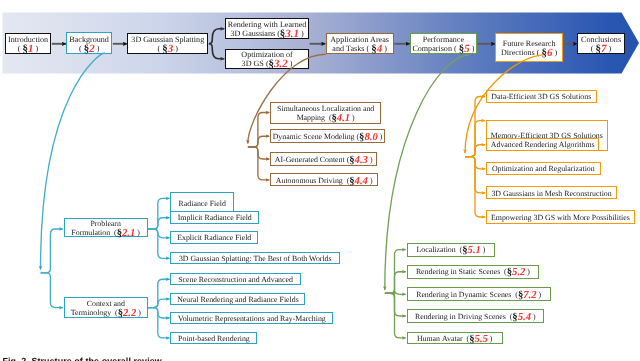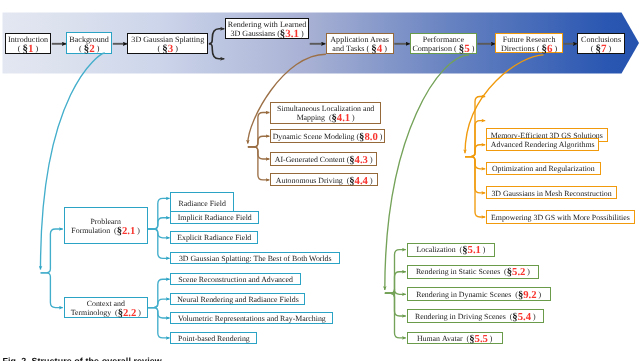--- a/index.html
+++ b/index.html
@@ -2,21 +2,21 @@
 <html><head>
 <meta charset="utf-8">
 <title>Structure of the overall review</title>
 <style>
   html,body{margin:0;padding:0;background:#ffffff;-webkit-font-smoothing:antialiased;text-rendering:geometricPrecision;}
   body{width:640px;height:361px;overflow:hidden;font-family:"Liberation Serif",serif;}
   #root{position:relative;width:640px;height:361px;transform:translateZ(0);}
   .box{position:absolute;box-sizing:border-box;background:#ffffff;display:flex;-webkit-font-smoothing:antialiased;
        align-items:center;justify-content:center;text-align:center;line-height:1.12;color:#1a1a1a;}
   .sg{font-weight:700;font-size:1.36em;line-height:0.7;vertical-align:-0.06em;}
-  .sec{color:#f8352f;font-weight:700;font-size:1.36em;line-height:0.7;vertical-align:-0.06em;}
+  .sec{color:#f8352f;font-weight:700;font-size:1.36em;line-height:0.7;vertical-align:-0.06em;font-style:italic;}
   svg.layer{position:absolute;left:0;top:0;width:640px;height:361px;overflow:visible;}
   #banner{z-index:0;}
   #edges{z-index:1;pointer-events:none;}
   .cap{position:absolute;left:2.5px;top:355.6px;font-size:8.9px;color:#111;font-family:"Liberation Sans",sans-serif;font-weight:700;letter-spacing:.1px;}
   .b-black{border:1.7px solid #111;}
   .b-blue{border:1.7px solid #2ba3c4;text-align:center;}
   .b-brown{border:1.7px solid #96693a;}
   .b-green{border:1.7px solid #699b4b;}
   .b-orange{border:1.7px solid #f09a0c;}
   .box > span{display:block;width:100%;position:relative;top:1.0px;}
@@ -135,32 +135,36 @@
   <div class="box b-black" style="left:127.2px;top:32.7px;width:81.2px;height:21.1px;font-size:8.1px">
     <span><span>3D Gaussian Splatting</span><br>
       <span>(&nbsp;<span class="sg">§</span><span class="sec">3</span>&nbsp;)</span></span>
   </div>
 
   <div class="box b-black" style="left:225.1px;top:18.2px;width:84px;height:20.7px;font-size:8.1px">
     <span><span>Rendering with Learned</span><br>
       <span>3D&nbsp;Gaussians&nbsp;(<span class="sg">§</span><span class="sec">3.1</span>&nbsp;)</span></span>
   </div>
 
+  <div class="box b-black" style="left:225.1px;top:48.7px;width:84px;height:19.9px;font-size:8.1px">
+    <span><span>Optimization of</span><br>
+      <span>3D&nbsp;GS&nbsp;(<span class="sg">§</span><span class="sec">3.2</span>&nbsp;)</span></span>
+  </div>
 
   <div class="box b-brown" style="left:325.5px;top:32.7px;width:68.2px;height:21px;font-size:8.1px">
     <span><span>Application Areas</span><br>
       <span>and&nbsp;Tasks&nbsp;(&nbsp;<span class="sg">§</span><span class="sec">4</span>&nbsp;)</span></span>
   </div>
 
   <div class="box b-green" style="left:409.9px;top:33.1px;width:67px;height:20.9px;font-size:8.1px">
     <span><span>Performance</span><br>
       <span>Comparison&nbsp;(&nbsp;<span class="sg">§</span><span class="sec">5</span>&nbsp;)</span></span>
   </div>
 
-  <div class="box b-orange" style="left:495.2px;top:33px;width:67.8px;height:20px;font-size:8.1px">
+  <div class="box b-orange" style="left:495.2px;top:33px;width:67.8px;height:29px;font-size:8.1px">
     <span><span>Future Research</span><br>
       <span>Directions&nbsp;(&nbsp;<span class="sg">§</span><span class="sec">6</span>&nbsp;)</span></span>
   </div>
 
   <div class="box b-black" style="left:577.3px;top:33px;width:47.5px;height:20.9px;font-size:8.1px">
     <span><span>Conclusions</span><br>
       <span>(&nbsp;<span class="sg">§</span><span class="sec">7</span>&nbsp;)</span></span>
   </div>
 
   <div class="box b-brown" style="left:270.2px;top:101.5px;width:111px;height:22px;font-size:7.85px">
@@ -170,21 +174,24 @@
   <div class="box b-brown nw" style="left:270.2px;top:129.3px;width:114.6px;height:13.8px;font-size:7.85px">
     <span>Dynamic Scene Modeling&nbsp;(<span class="sg">§</span><span class="sec">8.0</span>&nbsp;)</span>
   </div>
   <div class="box b-brown nw" style="left:270.2px;top:152.4px;width:106.9px;height:13.2px;font-size:7.85px">
     <span>AI-Generated Content&nbsp;(<span class="sg">§</span><span class="sec">4.3</span>&nbsp;)</span>
   </div>
   <div class="box b-brown nw" style="left:270.2px;top:173.3px;width:108px;height:13.2px;font-size:7.85px">
     <span>Autonomous Driving&nbsp;&nbsp;(<span class="sg">§</span><span class="sec">4.4</span>&nbsp;)</span>
   </div>
 
-  <div class="box b-orange nw" style="left:486px;top:128px;width:121.5px;height:14px;font-size:7.85px">
+  <div class="box b-orange nw" style="left:486px;top:89.9px;width:110.6px;height:13.2px;font-size:7.85px">
+    <span>Data-Efficient 3D GS Solutions</span>
+  </div>
+  <div class="box b-orange nw" style="left:486px;top:120px;width:121.5px;height:31px;font-size:7.85px">
     <span>Memory-Efficient 3D GS Solutions</span>
   </div>
   <div class="box b-orange nw" style="left:486px;top:138.1px;width:113.4px;height:13.2px;font-size:7.85px">
     <span>Advanced Rendering Algorithms</span>
   </div>
   <div class="box b-orange nw" style="left:486px;top:162.2px;width:114.6px;height:13.2px;font-size:7.85px">
     <span>Optimization and Regularization</span>
   </div>
   <div class="box b-orange nw" style="left:486px;top:186.3px;width:131.1px;height:13.2px;font-size:7.85px">
     <span>3D Gaussians in Mesh Reconstruction</span>
@@ -193,30 +200,30 @@
     <span>Empowering 3D GS with More Possibilities</span>
   </div>
 
   <div class="box b-green nw" style="left:406.6px;top:242.6px;width:88.8px;height:14px;font-size:7.85px">
     <span>Localization&nbsp;&nbsp;(<span class="sg">§</span><span class="sec">5.1</span>&nbsp;)</span>
   </div>
   <div class="box b-green nw" style="left:406.6px;top:264.7px;width:132.7px;height:14px;font-size:7.85px">
     <span>Rendering in Static Scenes&nbsp;&nbsp;(<span class="sg">§</span><span class="sec">5.2</span>&nbsp;)</span>
   </div>
   <div class="box b-green nw" style="left:406.6px;top:287.3px;width:144.1px;height:14px;font-size:7.85px">
-    <span>Rendering in Dynamic Scenes&nbsp;&nbsp;(<span class="sg">§</span><span class="sec">9.2</span>&nbsp;)</span>
+    <span>Rendering in Dynamic Scenes&nbsp;&nbsp;(<span class="sg">§</span><span class="sec">7.2</span>&nbsp;)</span>
   </div>
   <div class="box b-green nw" style="left:406.6px;top:309.3px;width:137.4px;height:13.4px;font-size:7.85px">
     <span>Rendering in Driving Scenes&nbsp;&nbsp;(<span class="sg">§</span><span class="sec">5.4</span>&nbsp;)</span>
   </div>
   <div class="box b-green nw" style="left:406.6px;top:331.5px;width:96.2px;height:12.8px;font-size:7.85px">
     <span>Human&nbsp;Avatar&nbsp;&nbsp;(<span class="sg">§</span><span class="sec">5.5</span>&nbsp;)</span>
   </div>
 
-  <div class="box b-blue" style="left:63.6px;top:207px;width:84.1px;height:37px;font-size:7.85px">
+  <div class="box b-blue" style="left:63.6px;top:218px;width:84.1px;height:19px;font-size:7.85px">
     <span><span>Problearn</span><br>
       <span>Formulation&nbsp;&nbsp;(<span class="sg">§</span><span class="sec">2.1</span>&nbsp;)</span></span>
   </div>
   <div class="box b-blue" style="left:64px;top:297.2px;width:83.7px;height:20.9px;font-size:7.85px">
     <span><span>Context and</span><br>
       <span>Terminology&nbsp;&nbsp;(<span class="sg">§</span><span class="sec">2.2</span>&nbsp;)</span></span>
   </div>
 
   <div class="box b-blue nw" style="left:170.4px;top:192px;width:63.7px;height:22px;font-size:7.85px">
     <span>Radiance Field</span>

